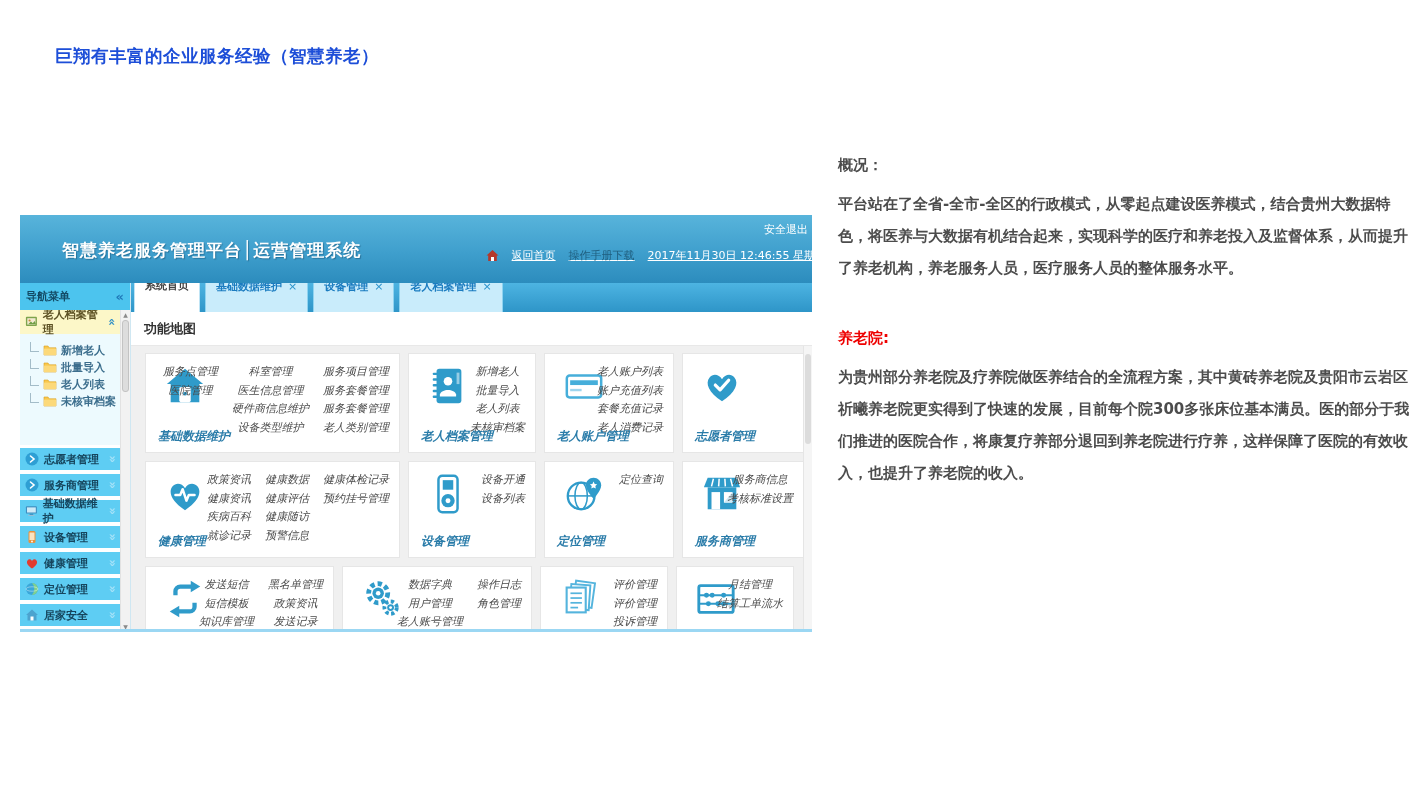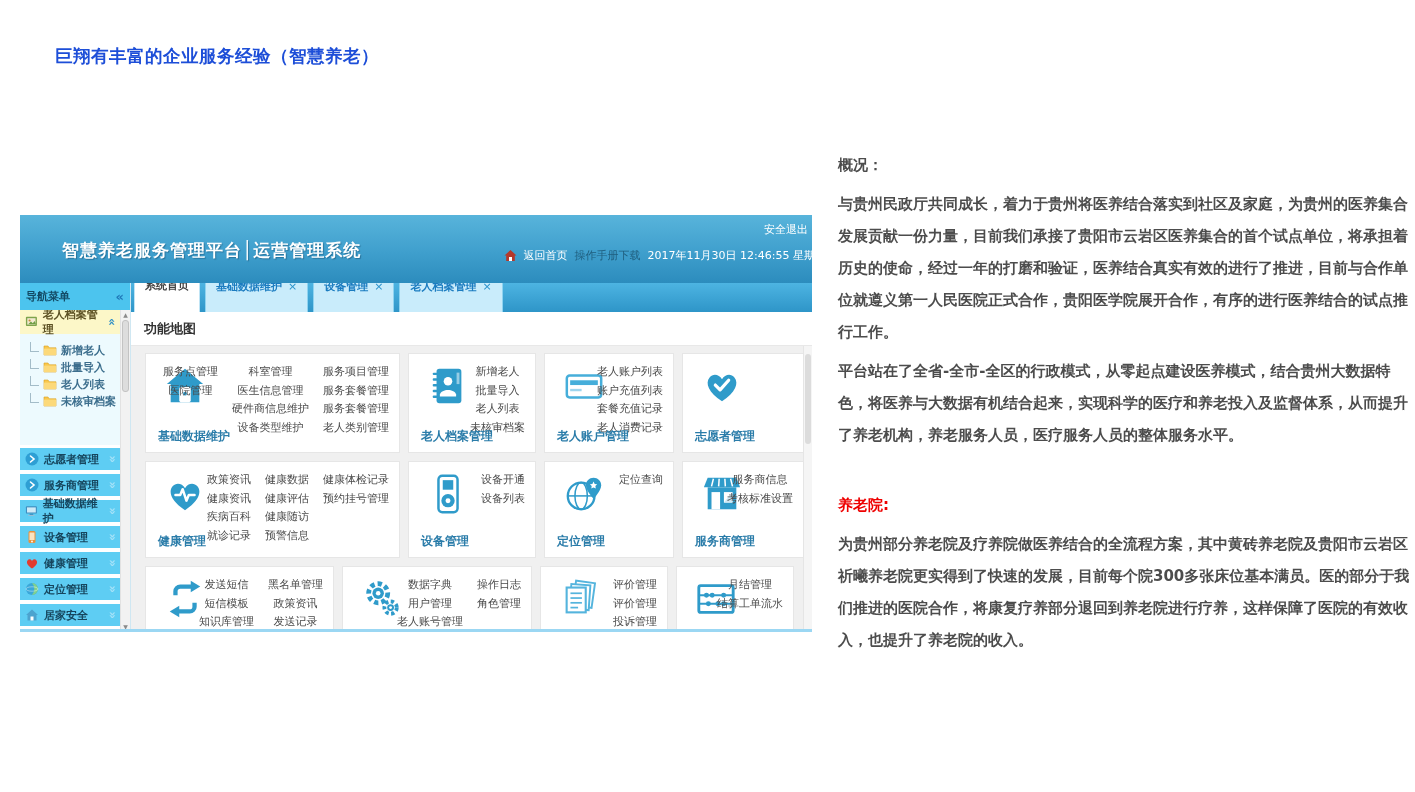--- a/index.html
+++ b/index.html
@@ -25,22 +25,22 @@
     position:relative;height:68px;
     background:linear-gradient(180deg,#58b4db 0%,#3f9fcd 55%,#2c8cbd 100%);
   }
   .app-title{
     position:absolute;left:42px;top:24px;color:#ffffff;
     font-size:17px;font-weight:bold;letter-spacing:1px;
     text-shadow:1px 1px 1px rgba(0,40,70,.35);white-space:nowrap;
   }
   .logout-row{position:absolute;right:4px;top:7px;color:#ffffff;font-size:11px;white-space:nowrap;}
   .links-row{
-    position:absolute;right:-14px;top:33px;display:flex;align-items:center;gap:7px;
-    white-space:nowrap;color:#ffffff;font-size:11px;
+    position:absolute;right:-14px;top:33px;display:flex;align-items:center;gap:13px;
+    white-space:nowrap;color:#ffffff;font-size:11px;text-decoration:underline;
   }
   .links-row .ico{width:13px;height:13px;display:inline-block;}
   .links-row .ico svg{width:100%;height:100%;display:block;}
   .manual-link{color:#1f5e7e;}
   .datetime{color:#ffffff;}
 
   .app-body{display:flex;height:349px;}
 
   
   .sidebar{width:110px;flex-shrink:0;background:#ffffff;display:flex;flex-direction:column;}
@@ -86,21 +86,21 @@
   .tab.active{background:#ffffff;color:#444444;height:26px;border-color:#bfe4f5;}
   .tab-close{color:#2b93cc;font-size:11px;font-weight:normal;}
 
   .content{flex:1;position:relative;background:#ffffff;overflow:hidden;}
   .content-head{
     height:33px;line-height:33px;padding-left:13px;font-size:13px;font-weight:bold;
     color:#333333;border-bottom:1px solid #e8e8e8;background:#fff;
   }
   .cards{position:absolute;left:0;right:8px;top:34px;bottom:0;background:#f0f0f0;padding-top:7px;overflow:hidden;}
   .crow{display:flex;gap:8px;padding-left:14px;margin-bottom:8px;}
-  .card{background:#ffffff;border:1px solid #e6e6e6;position:relative;flex-shrink:0;box-sizing:border-box;}
+  .card{background:#ffffff;border:1px solid #e6e6e6;position:relative;flex-shrink:0;box-sizing:border-box;font-style:italic;}
   .card-ico{position:absolute;left:18px;top:11px;width:42px;height:42px;}
   .card-ico svg{width:100%;height:100%;}
   .card-links{position:absolute;top:9px;right:10px;display:flex;gap:14px;}
   .lcol{display:flex;flex-direction:column;gap:1px;text-align:center;font-size:11px;color:#4a4a4a;line-height:17.5px;white-space:nowrap;}
   .card-title{position:absolute;left:12px;bottom:7px;color:#2a7ca9;font-weight:bold;font-size:12px;white-space:nowrap;}
   .content-scrollbar{position:absolute;right:0;top:34px;bottom:0;width:8px;background:#f5f5f5;border-left:1px solid #e5e5e5;}
   .cs-thumb{position:absolute;left:1px;right:1px;top:8px;height:90px;background:#dcdcdc;border-radius:3px;}
 
   
   .article{
@@ -565,17 +565,16 @@
         <div class="content-scrollbar" data-interactable="true">
           <div class="cs-thumb" data-interactable="true"></div>
         </div>
       </div>
     </div>
   </div>
 </div>
 
 <div class="article" data-interactable="false">
   <p class="a-head" data-interactable="false">概况：</p>
-  <p class="a-p" data-interactable="false">与贵州民政厅共同成长，着力于贵州将医养结合落实到社区及家庭，为贵州的医养集合发展贡献一份力量，目前我们承接了贵阳市云岩区医养集合的首个试点单位，将承担着历史的使命，经过一年的打磨和验证，医养结合真实有效的进行了推进，目前与合作单位就遵义第一人民医院正式合作，贵阳医学院展开合作，有序的进行医养结合的试点推行工作。</p>
   <p class="a-p" data-interactable="false">平台站在了全省-全市-全区的行政模式，从零起点建设医养模式，结合贵州大数据特色，将医养与大数据有机结合起来，实现科学的医疗和养老投入及监督体系，从而提升了养老机构，养老服务人员，医疗服务人员的整体服务水平。</p>
   <p class="a-head red" data-interactable="false">养老院:</p>
   <p class="a-p" data-interactable="false">为贵州部分养老院及疗养院做医养结合的全流程方案，其中黄砖养老院及贵阳市云岩区祈曦养老院更实得到了快速的发展，目前每个院300多张床位基本满员。医的部分于我们推进的医院合作，将康复疗养部分退回到养老院进行疗养，这样保障了医院的有效收入，也提升了养老院的收入。</p>
 </div>
 
 </body></html>

